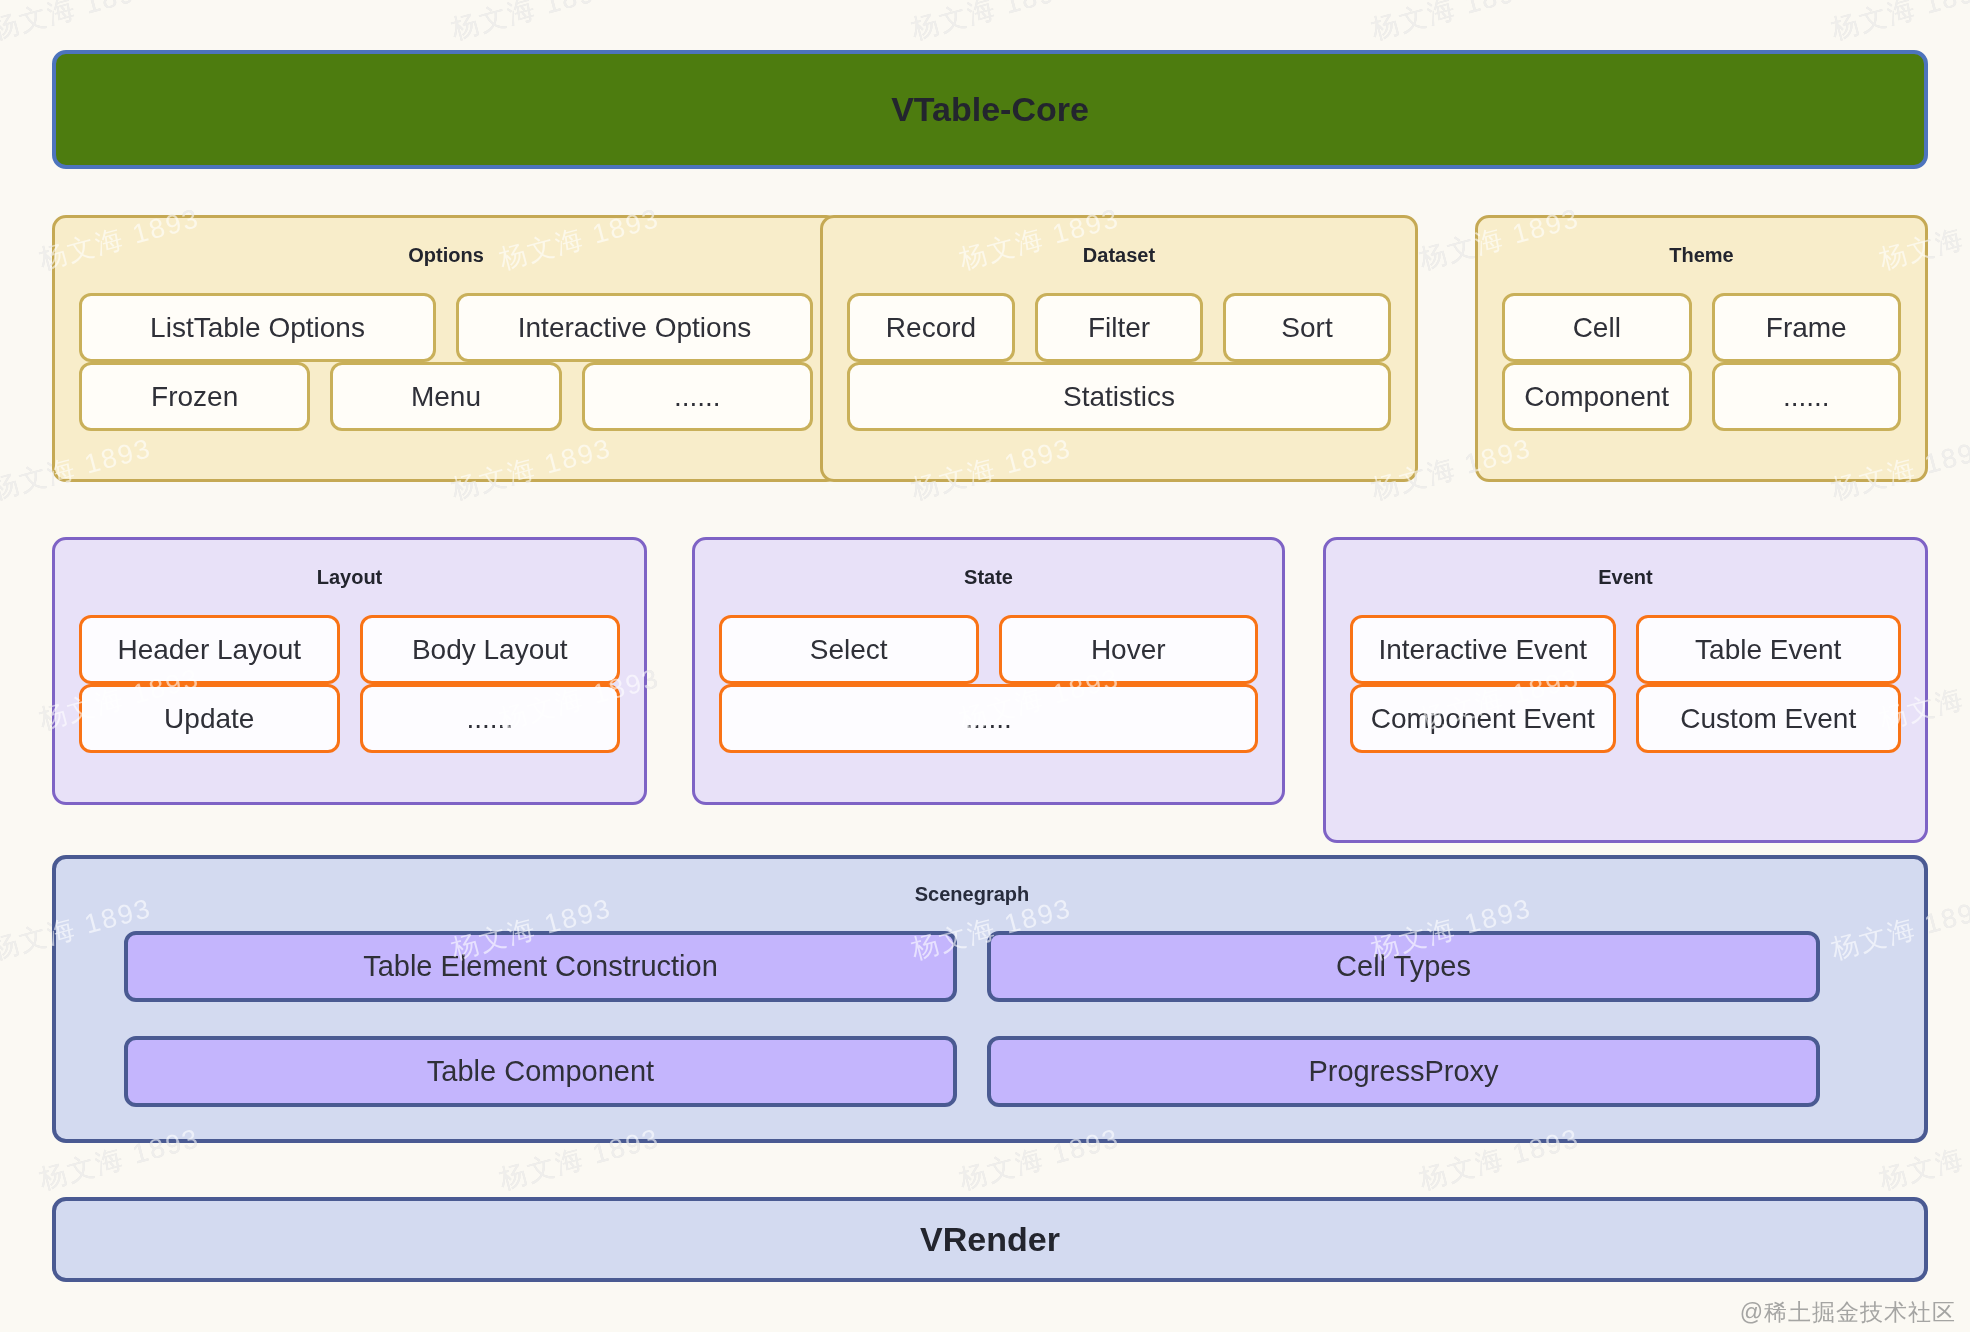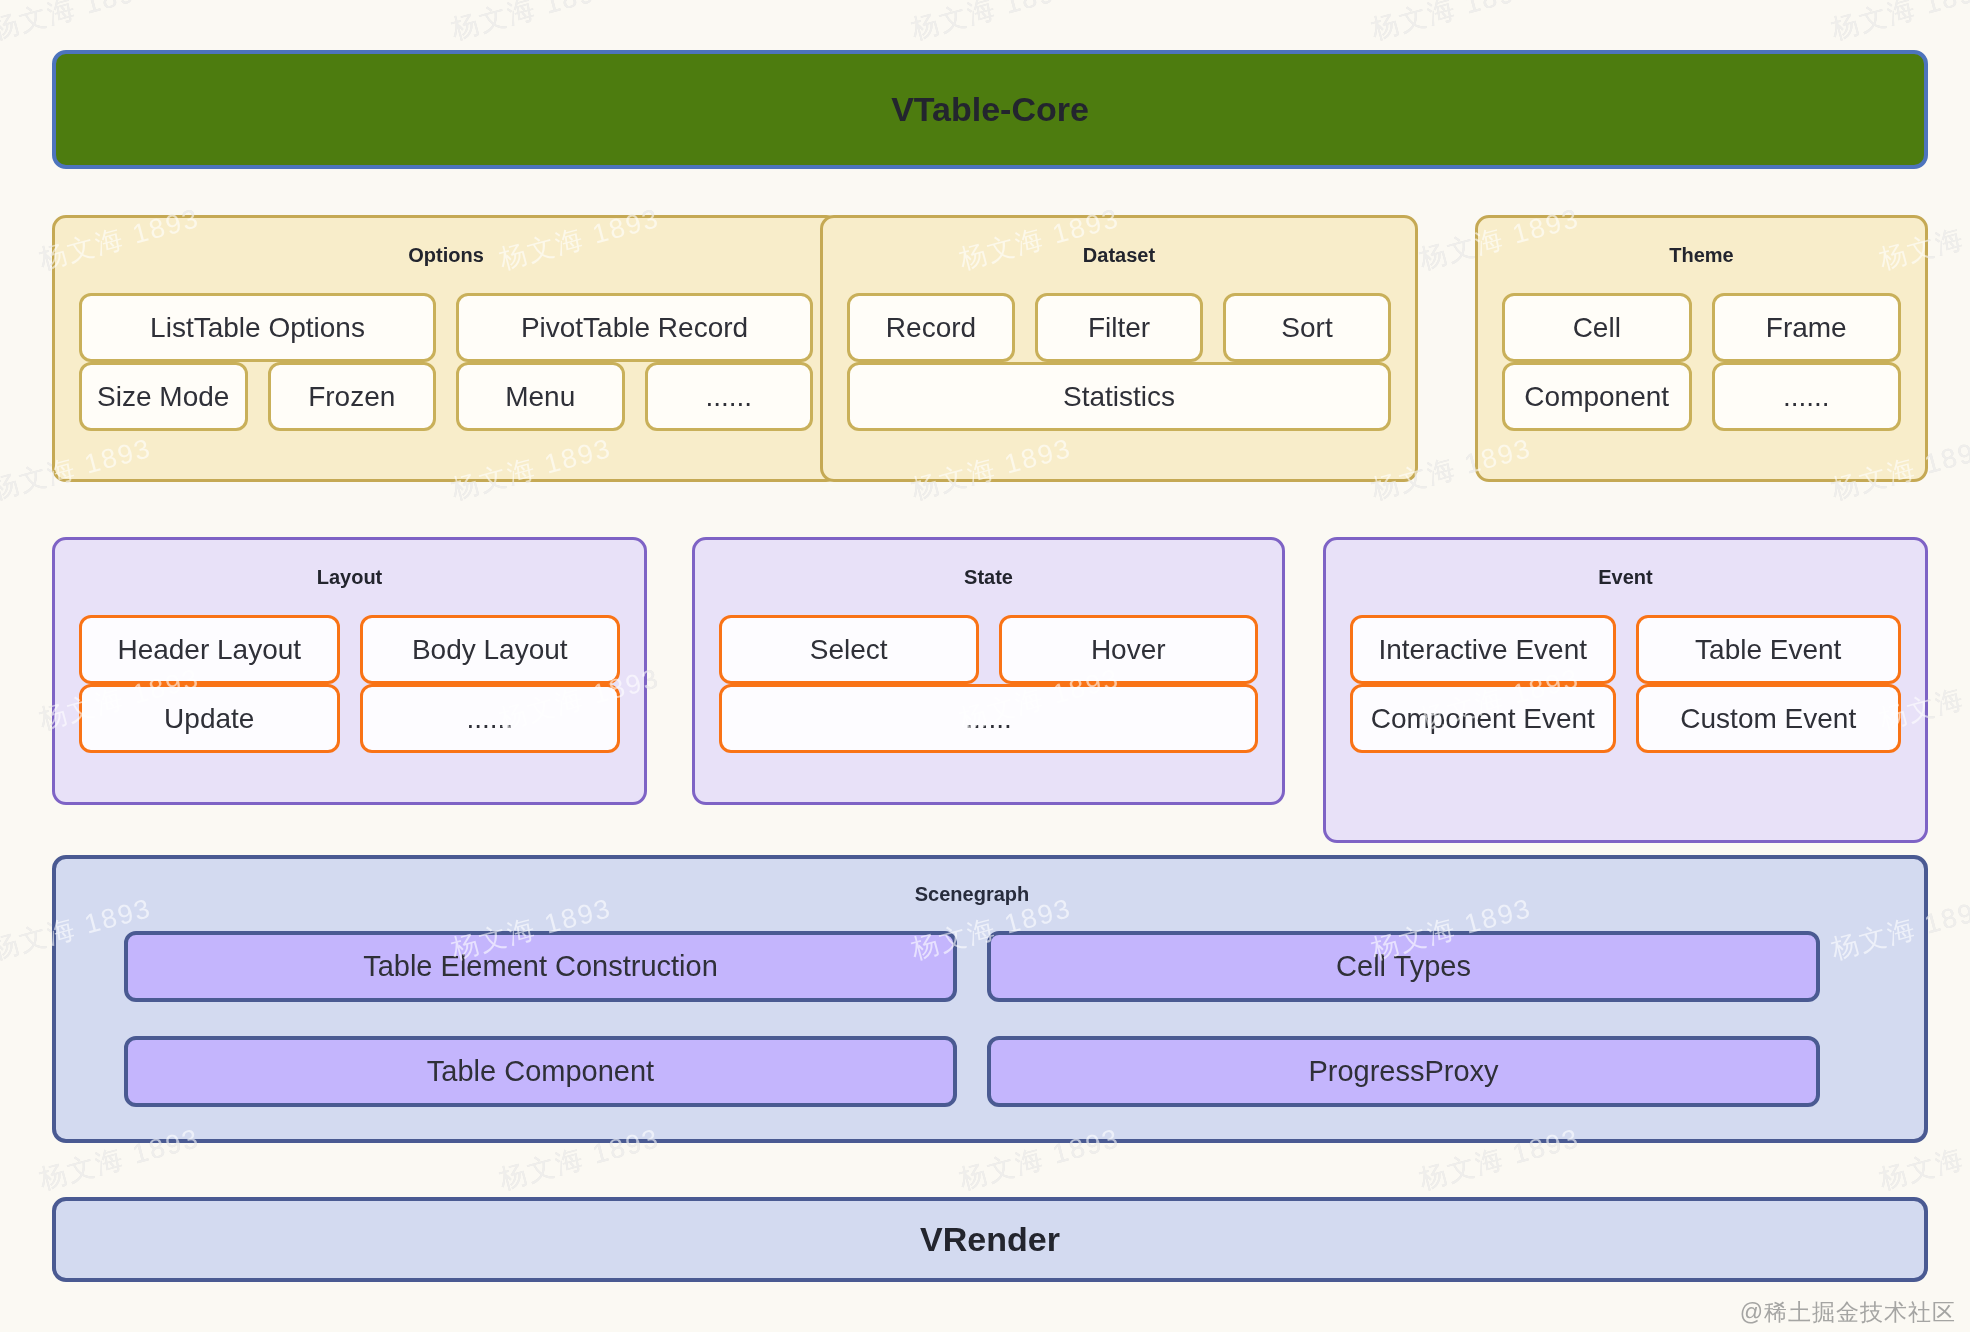--- a/index.html
+++ b/index.html
@@ -95,24 +95,23 @@
   <div class="content">
 
     <div class="banner banner-core">
       <span>VTable-Core</span>
     </div>
 
     <section class="group g-yellow" style="left:52px;top:215px;width:788px;height:267px;">
       <h2 class="group-title">Options</h2>
       <div class="cells">
         <div class="cell c-yellow">ListTable Options</div>
-        <div class="cell c-yellow">PivotTable Record</div>
-      </div>
-      <div class="cells">
-        <div class="cell c-yellow">Size Mode</div>
+        <div class="cell c-yellow">Interactive Options</div>
+      </div>
+      <div class="cells">
         <div class="cell c-yellow">Frozen</div>
         <div class="cell c-yellow">Menu</div>
         <div class="cell c-yellow">......</div>
       </div>
     </section>
 
     <section class="group g-yellow" style="left:820px;top:215px;width:598px;height:267px;">
       <h2 class="group-title">Dataset</h2>
       <div class="cells">
         <div class="cell c-yellow">Record</div>

